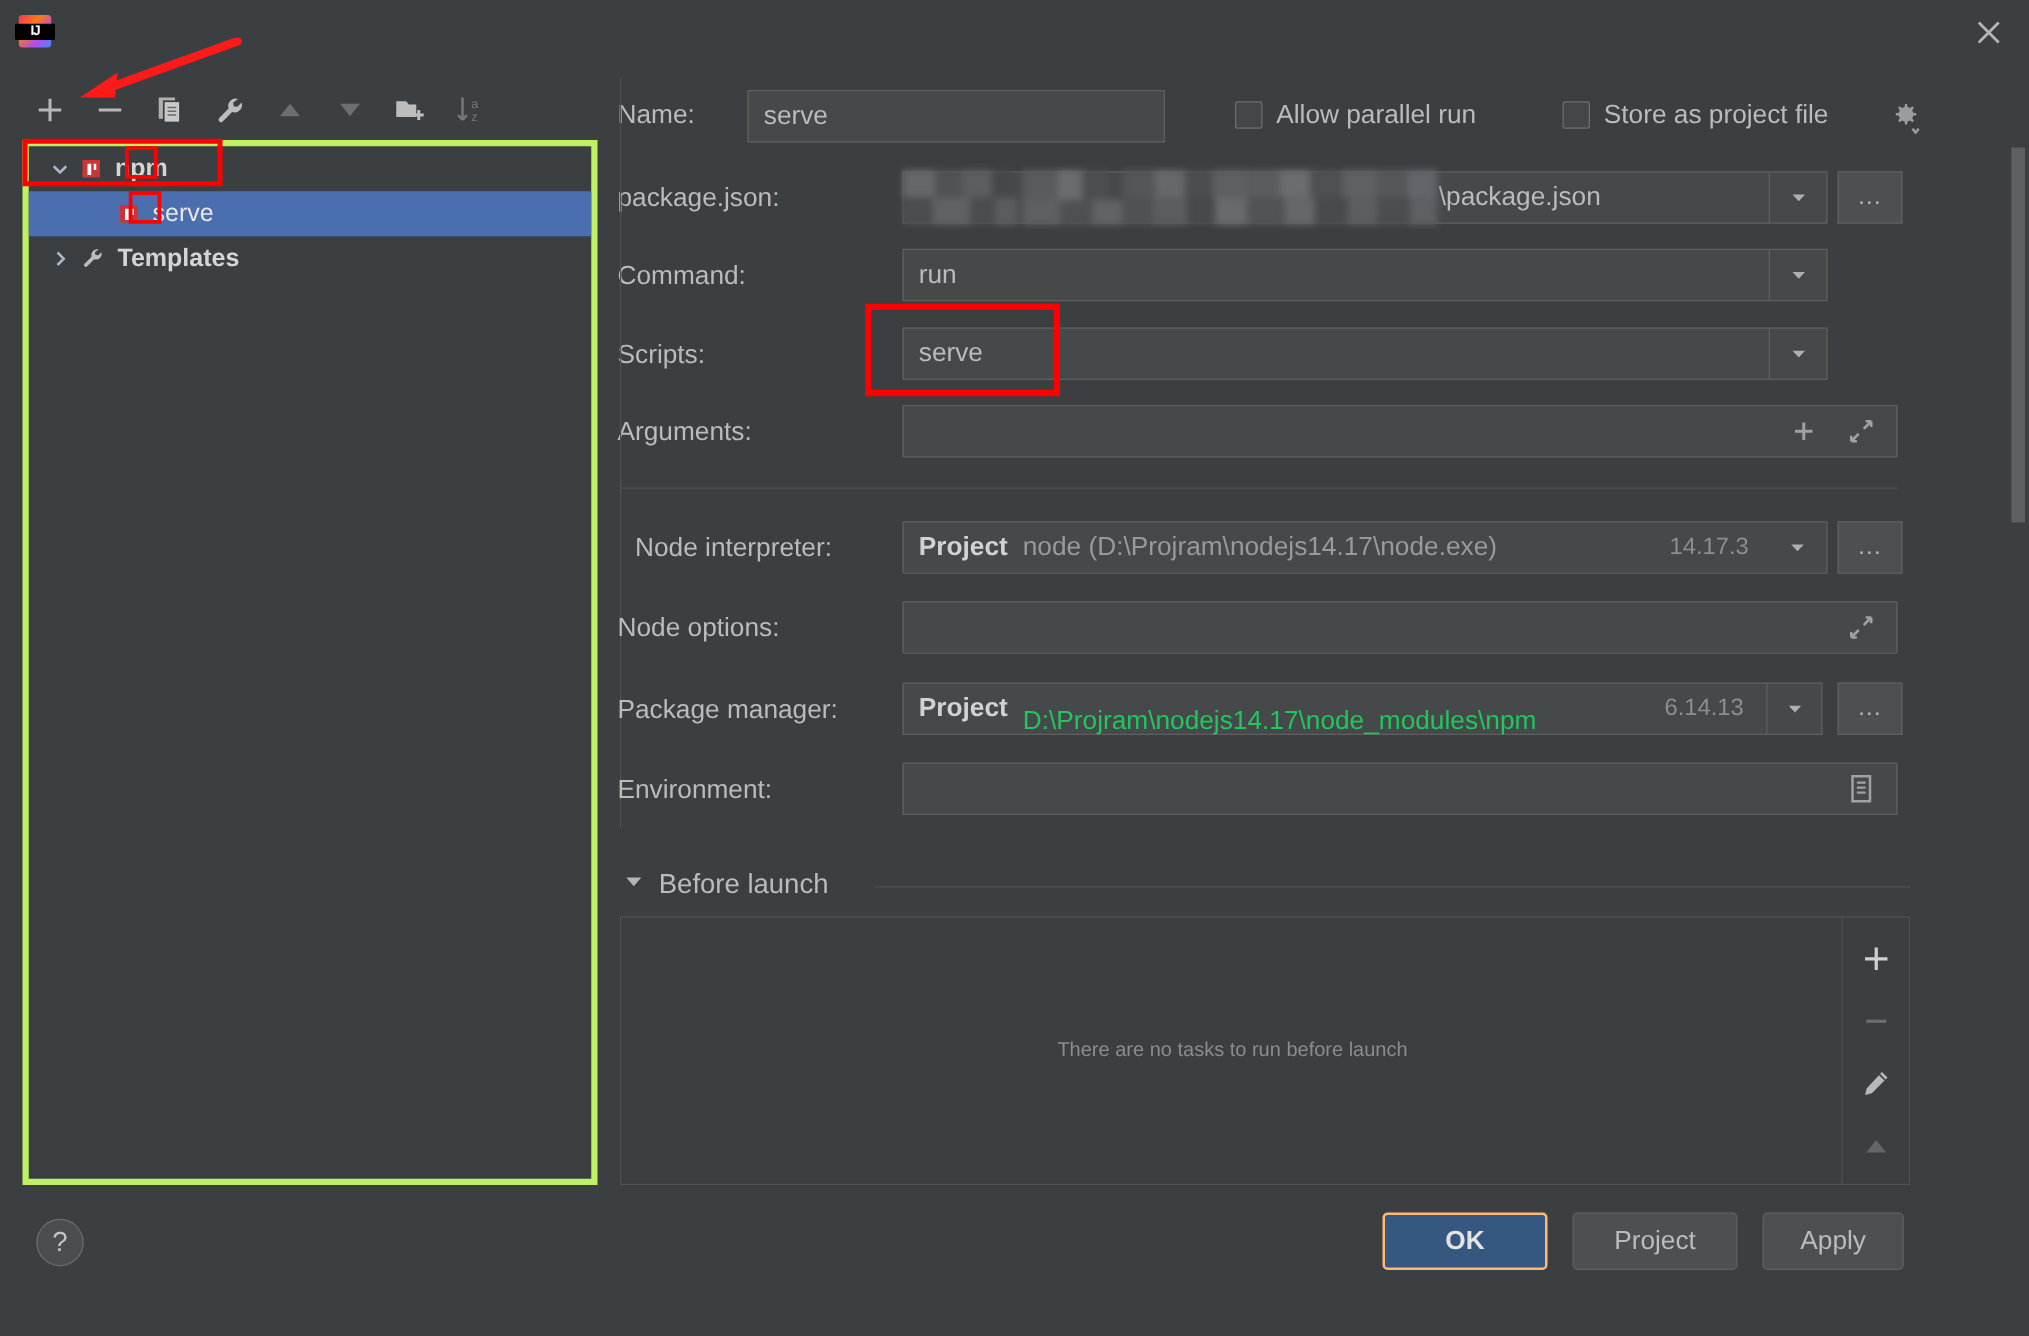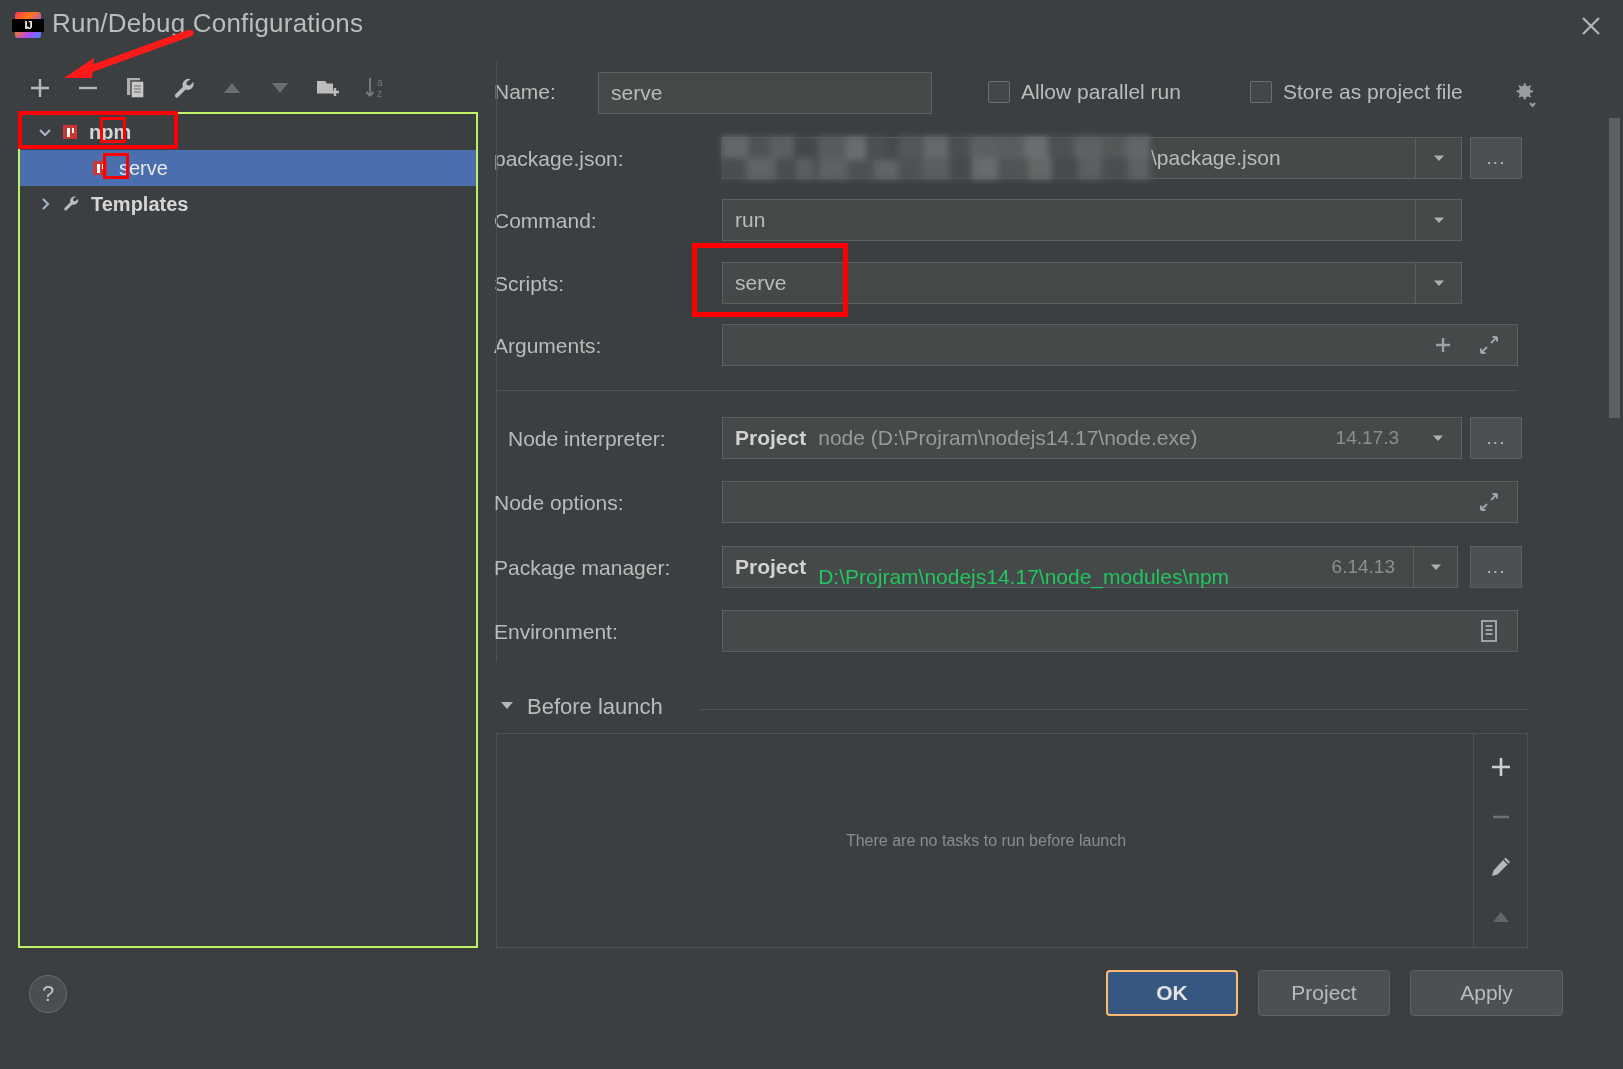--- a/index.html
+++ b/index.html
@@ -58,21 +58,21 @@
   .arrow-anno {
     position: absolute; left: 50px; top: 30px; width: 145px; height: 55px;
     pointer-events: none;
   }
 
   
   .tree-panel {
     position: absolute; left: 18px; top: 112px;
     width: 460px; height: 836px;
     background: #3c3f41;
-    border: 2px solid #bef264;
+    border: 5px solid #bef264;
   }
   .tree-row {
     position: relative; height: 36px;
     display: flex; align-items: center;
     padding-left: 10px;
     cursor: pointer;
     font-size: 20px;
   }
   .tree-row.selected { background: #4b6eaf; }
   .tree-arrow {
@@ -243,21 +243,20 @@
 </style>
 </head>
 <body>
 
 <div class="dialog">
 
   <div class="titlebar">
     <div class="ij-logo">
       <span>IJ</span>
     </div>
-    <div class="dlg-title">Run/Debug Configurations</div>
     <div class="close-btn">
       <svg width="26" height="26" viewBox="0 0 26 26">
         <path d="M5 5 L21 21 M21 5 L5 21" stroke="#b5b5b5" stroke-width="2.2" fill="none"></path>
       </svg>
     </div>
   </div>
 
   <div class="left-toolbar">
     <div class="tb-btn">
       <svg width="28" height="28" viewBox="0 0 28 28">
@@ -561,17 +560,17 @@
 
   <div class="help-btn">
     <span>?</span>
   </div>
   <div class="btn primary" style="left:1106px; top:970px; width:132px;">
     <span>OK</span>
   </div>
   <div class="btn normal" style="left:1258px; top:970px; width:132px;">
     <span>Project</span>
   </div>
-  <div class="btn normal" style="left:1410px; top:970px; width:153px;">
+  <div class="btn normal" style="left:1410px; top:970px; width:113px;">
     <span>Apply</span>
   </div>
 
 </div>
 
 </body></html>

